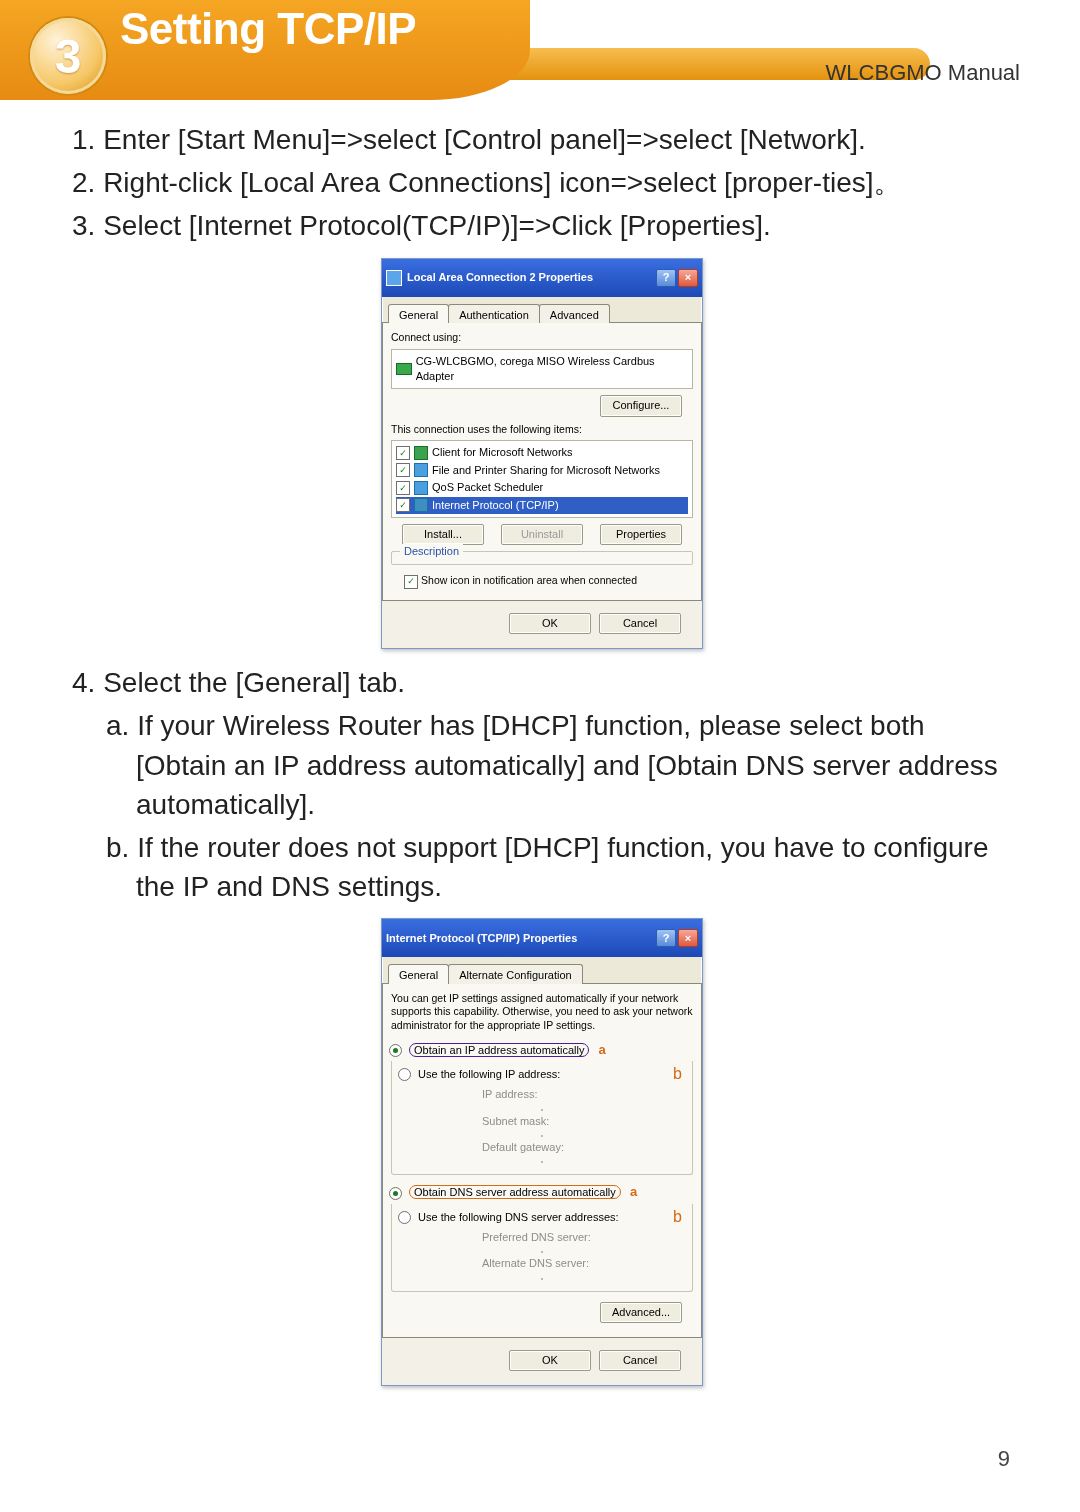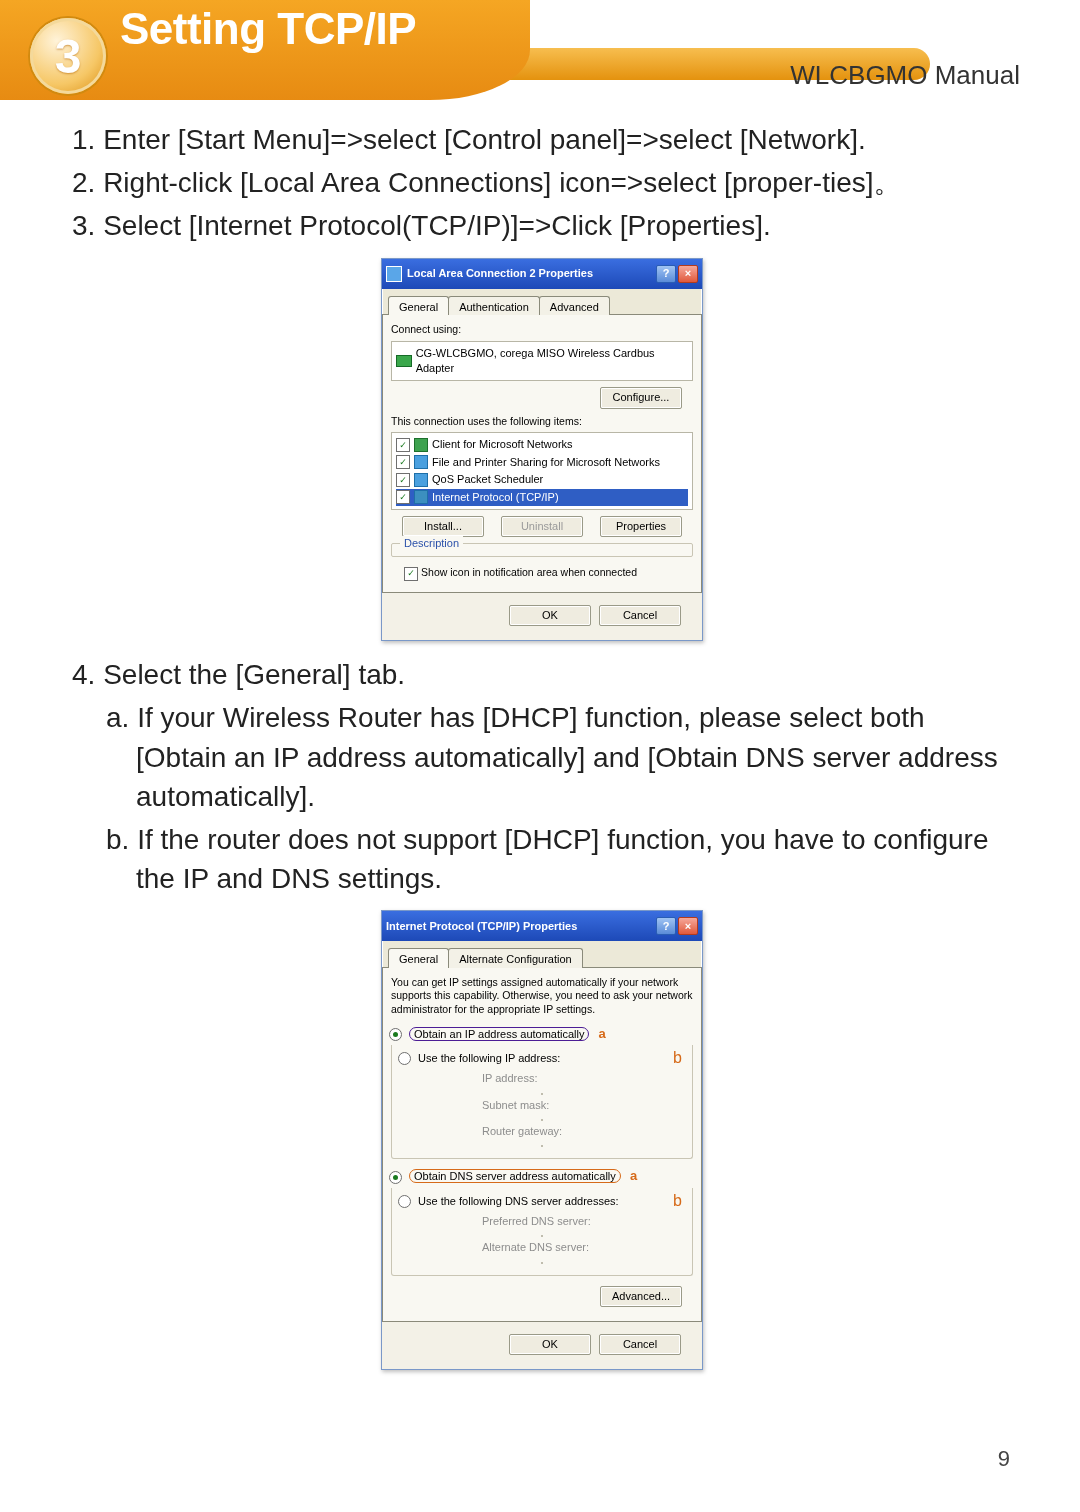--- a/index.html
+++ b/index.html
@@ -55,21 +55,21 @@
     position:absolute;
     left:120px;top:4px;
     font-size:44px;font-weight:700;
     color:#fff;
     z-index:2;
     letter-spacing:-.5px;
   }
   .manual-label{
     position:absolute;
     right:60px;top:60px;
-    font-size:26px;
+    font-size:22px;
     color:#333;
     z-index:3;
   }
   
   .content{
     padding:20px 68px 0 72px;
     font-size:28px;
     line-height:1.4;
   }
   ol.main{list-style:none;margin:0;padding:0;}
@@ -87,21 +87,21 @@
     margin:12px auto 14px auto;
     border:1px solid #7a98c8;
     background:#ece9d8;
     font-size:11px;
     font-family:Tahoma,Arial,sans-serif;
     color:#000;
     box-shadow:0 0 0 1px #fff inset, 1px 2px 4px rgba(0,0,0,.25);
   }
   .titlebar{
     display:flex;align-items:center;
-    height:30px;
+    height:38px;
     background:linear-gradient(180deg,#3a6ee0 0%,#1d49b7 100%);
     color:#fff;padding:0 4px;
     font-weight:700;
   }
   .titlebar .spacer{flex:1;}
   .tbtn{
     width:18px;height:16px;margin-left:2px;
     background:linear-gradient(180deg,#f6a89a,#e0593c);
     border:1px solid #b43b1d;border-radius:2px;
     display:flex;align-items:center;justify-content:center;
@@ -302,21 +302,21 @@
         </div>
         <div class="field-row">
             <span class="lbl">IP address:</span>
             <span class="ipbox"></span>
           </div>
         <div class="field-row">
             <span class="lbl">Subnet mask:</span>
             <span class="ipbox"></span>
           </div>
         <div class="field-row">
-            <span class="lbl">Router gateway:</span>
+            <span class="lbl">Default gateway:</span>
             <span class="ipbox"></span>
           </div>
       </div>
 
       <div class="option-head" style="margin-top:8px;">
         <span class="radio on"></span>
         <span style="border:1px solid #d66a19;border-radius:8px;padding:0 4px;">Obtain DNS server address automatically</span>
         <span class="circ-note">a</span>
       </div>
       <div class="option-block" style="position:relative;">

